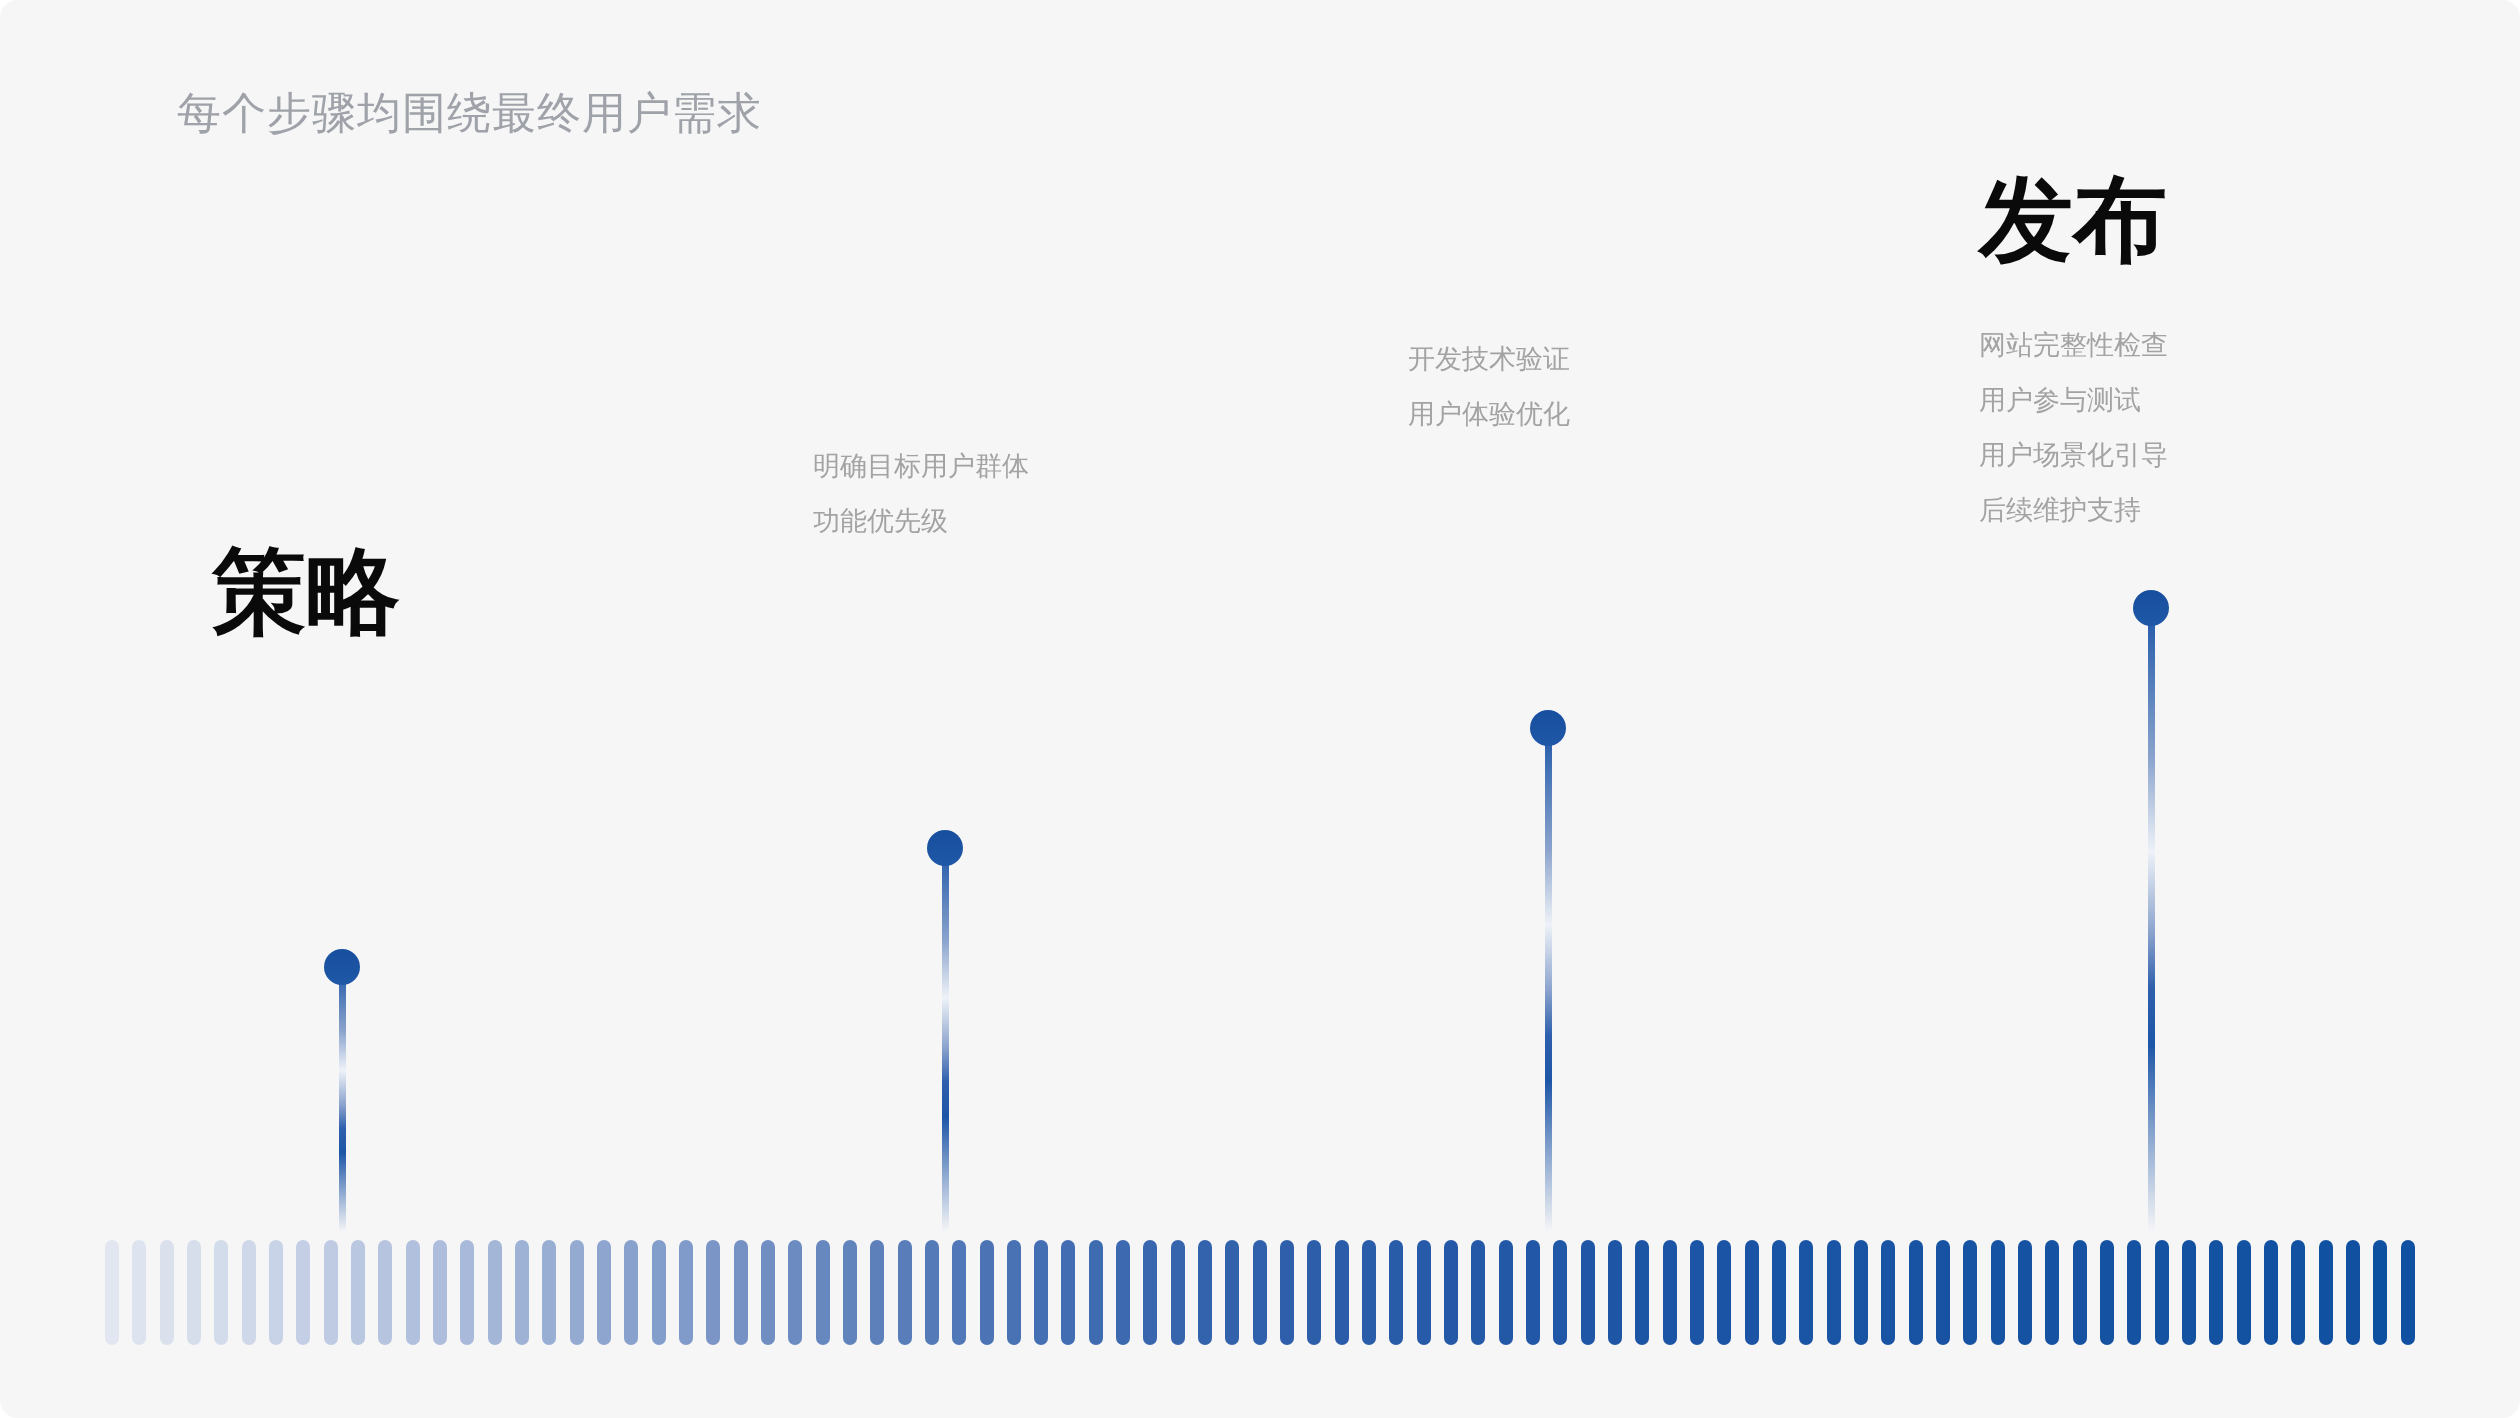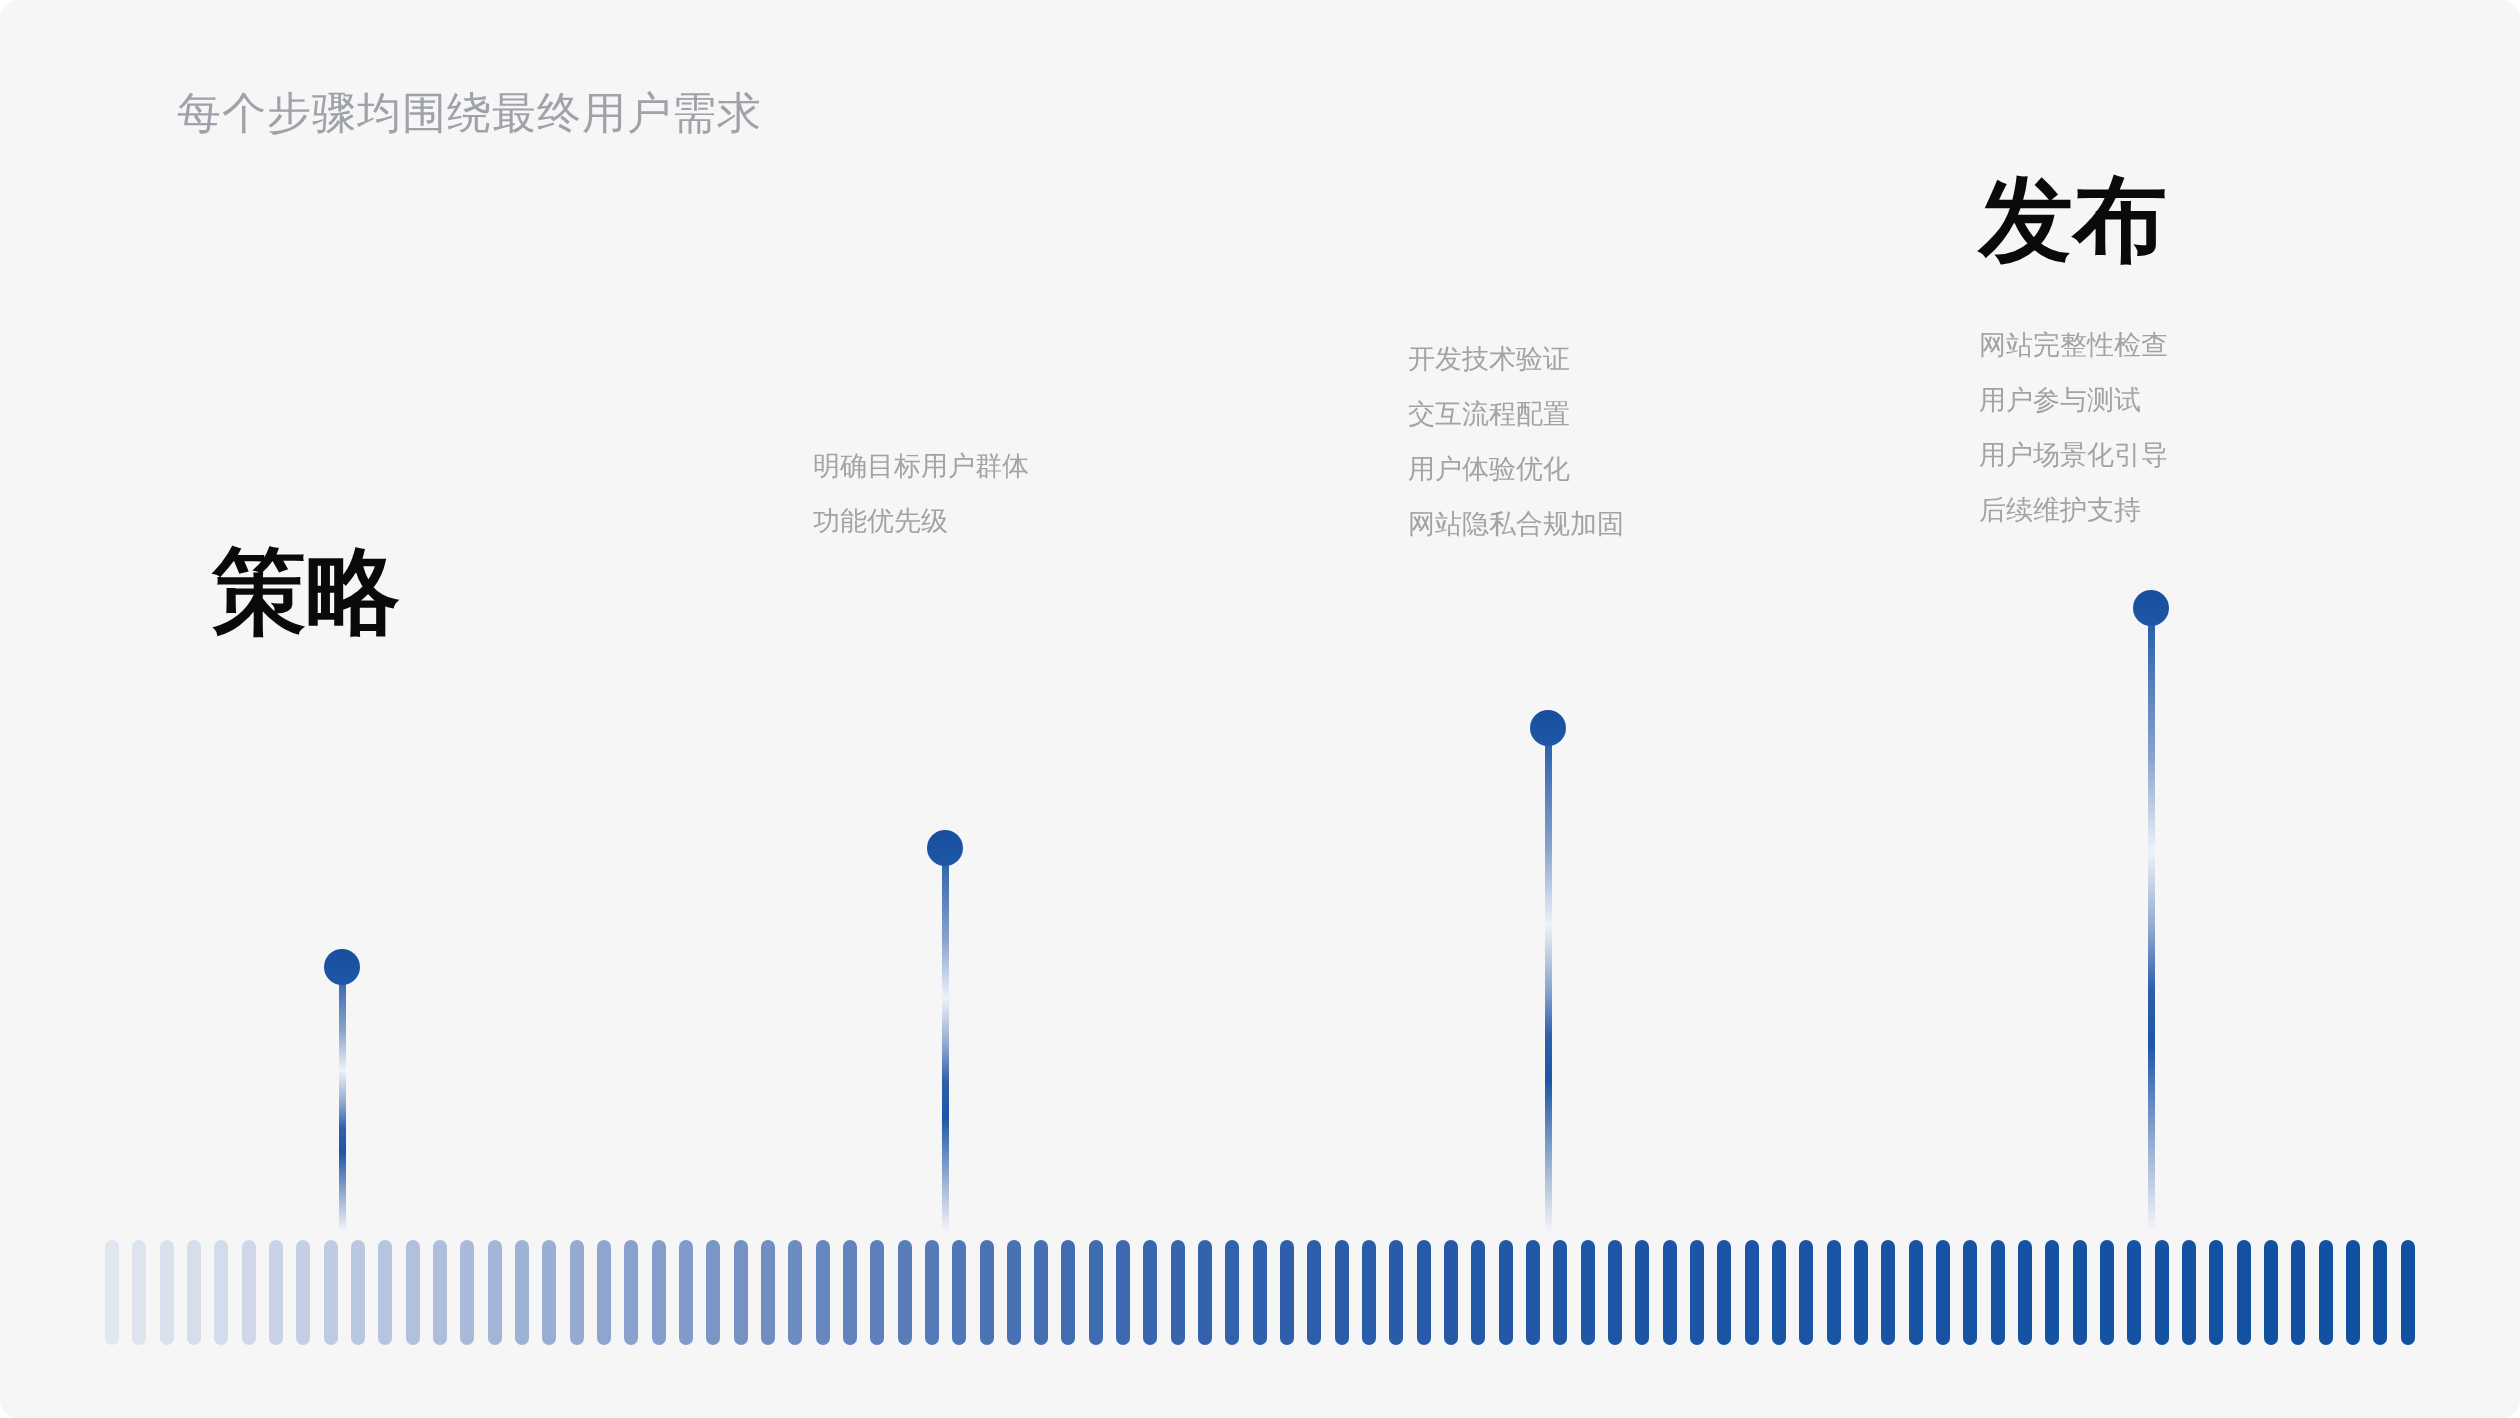--- a/index.html
+++ b/index.html
@@ -117,23 +117,21 @@
   <section class="stage s1">
     <ul>
       <li>明确目标用户群体</li>
       <li>功能优先级</li>
     </ul>
   </section>
 
   <section class="stage s2">
     <ul>
       <li>开发技术验证</li>
-      <li>交互流程配置</li>
       <li>用户体验优化</li>
-      <li>网站隐私合规加固</li>
     </ul>
   </section>
 
   <section class="stage s3">
     <h2>发布</h2>
     <ul>
       <li>网站完整性检查</li>
       <li>用户参与测试</li>
       <li>用户场景化引导</li>
       <li>后续维护支持</li>

